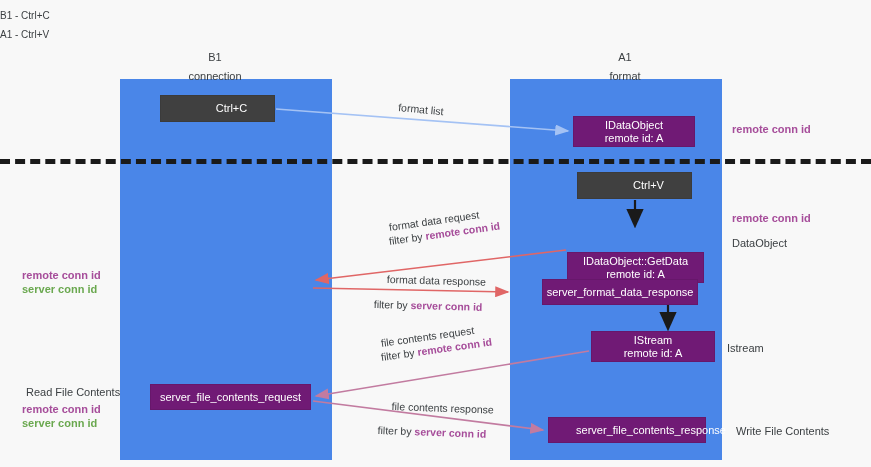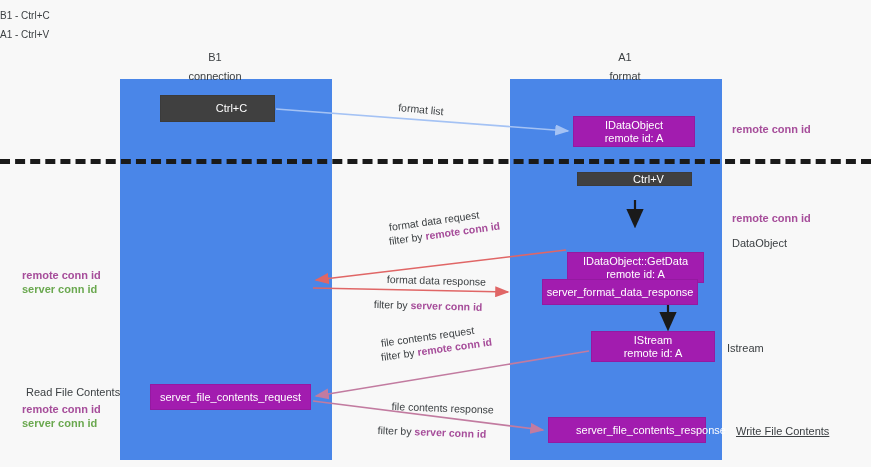--- a/index.html
+++ b/index.html
@@ -45,43 +45,43 @@
   .node{
     box-sizing:border-box;
     display:flex;align-items:center;justify-content:center;
     text-align:center;
     color:#ffffff;
     font-size:11px;line-height:13px;
     white-space:pre-line;
     border:1px solid rgba(0,0,0,0.08);
   }
   .green{background:#404040;padding-left:28px;}
-  .orange{background:#a21caf;}
+  .orange{background:#701a75;}
 
   #n-ctrlc{left:160px;top:95px;width:115px;height:27px;}
   #n-idataobject{left:573px;top:116px;width:122px;height:31px;}
-  #n-ctrlv{left:577px;top:172px;width:115px;height:14px;}
+  #n-ctrlv{left:577px;top:172px;width:115px;height:27px;}
   #n-getdata{left:567px;top:228px;width:137px;height:31px;margin-top:24px;}
   #n-sfdreq{left:152px;top:267px;width:159px;height:26px;}
   #n-sfdres{left:542px;top:279px;width:156px;height:26px;}
   #n-istream{left:591px;top:331px;width:124px;height:31px;}
   #n-sfcreq{left:150px;top:384px;width:161px;height:26px;}
   #n-sfcres{left:548px;top:417px;width:158px;height:26px;padding-left:48px;}
 
   
   .ann{font-size:11px;line-height:14px;}
   .purple{color:#a64d9a;font-weight:bold;}
   .green-t{color:#6aa84f;font-weight:bold;}
   .plain{color:#3c4043;}
 
   #ann-r1{left:732px;top:122px;}
   #ann-r2{left:732px;top:211px;}
   #ann-r3{left:732px;top:236px;}
   #ann-r4{left:727px;top:341px;}
-  #ann-r5{left:736px;top:424px;text-decoration:underline;}
+  #ann-r5{left:736px;top:424px;}
 
   #ann-l1{left:22px;top:268px;}
   #ann-l2{left:26px;top:385px;}
   #ann-l3{left:22px;top:402px;}
 
   
   .elabel{
     font-size:10.5px;line-height:14px;color:#3c4043;
     white-space:nowrap;transform-origin:0 0;
   }

